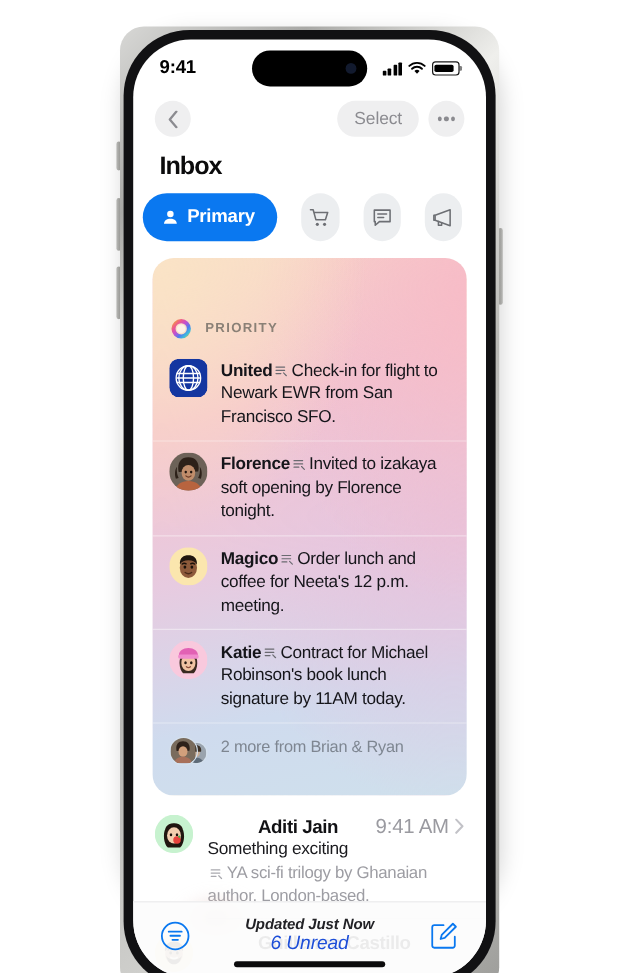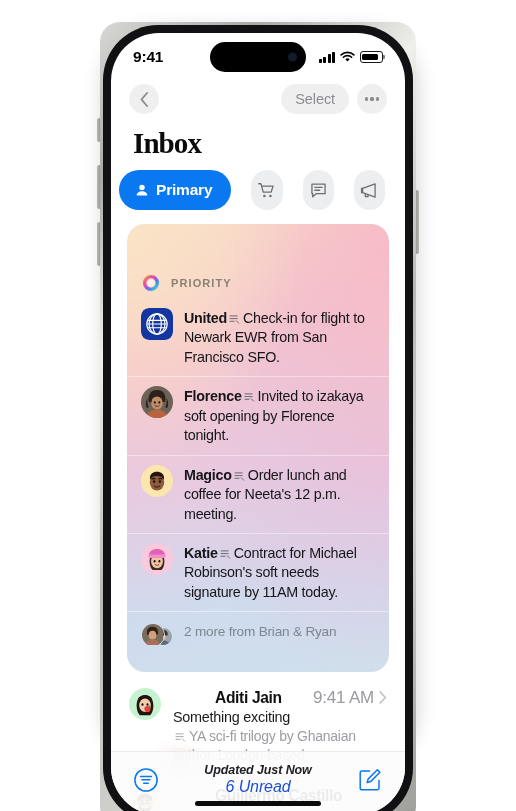--- a/index.html
+++ b/index.html
@@ -107,22 +107,22 @@
   .pill-btn {
     height: 30px; padding: 0 14px; border-radius: 16px;
     background: #efeff0; display: flex; align-items: center;
     font-size: 14.5px; color: #8b8b90; letter-spacing: -0.1px;
   }
   .dots { display: flex; gap: 2.2px; }
   .dots span { width: 3.2px; height: 3.2px; border-radius: 50%; background: #8b8b90; display:block; }
 
   
   .page-title {
-    font-size: 29px; font-weight: bold; color: #0b0b0c;
-    letter-spacing: -0.9px; padding: 8px 22px 10px 22px; font-family: Liberation Serif, serif;
+    font-size: 21px; font-weight: bold; color: #0b0b0c;
+    letter-spacing: -0.9px; padding: 8px 22px 10px 22px;
   }
 
   
   .filters { display: flex; gap: 20px; padding: 0 20px 14px 8px; align-items: center; }
   .fpill {
     height: 40px; border-radius: 21px; background: #eceef0;
     display: flex; align-items: center; justify-content: center;
     gap: 7px; color: #6d6f74;
   }
   .fpill.active {
@@ -412,21 +412,21 @@
               <ellipse cx="18.4" cy="18.2" rx="1.05" ry="1.25" fill="#261a12"></ellipse>
               <path d="M14.3 21.6c1.1.9 2.3.9 3.4 0" stroke="#8a4f3d" stroke-width="1.05" fill="none" stroke-linecap="round"></path>
               <path d="M8.1 11.8c0-3.5 3.4-5.9 7.9-5.9s7.9 2.4 7.9 5.9v1.4H8.1z" fill="#e261b4"></path>
               <rect x="7.4" y="11.5" width="17.2" height="3.4" rx="1.7" fill="#f08ccd"></rect>
             </svg>
           </div>
           <div class="pc-text">
             <b>Katie</b><span class="sumglyph"><svg width="11" height="9" viewBox="0 0 12 10">
                       <path d="M1 1h8M1 4h8M1 7h4.5" stroke="#6a6a70" stroke-width="1.1" stroke-linecap="round"></path>
                       <path d="M8 6.4l2.6 2.6" stroke="#6a6a70" stroke-width="1.1" stroke-linecap="round"></path>
-                    </svg></span><span>Contract for Michael Robinson's soft needs signature by 11AM today.</span>
+                    </svg></span><span>Contract for Michael Robinson's book lunch signature by 11AM today.</span>
           </div>
         </div>
 
         <div class="pc-row">
           <div class="av-stack">
             <div class="a1">
               <svg width="21" height="21" viewBox="0 0 24 24">
                 <rect width="24" height="24" fill="#7a6c5d"></rect>
                 <path d="M12 3c4.6 0 6.4 3 6.4 6.8 0 1.2-.3 2.3-.3 2.3l-12.2.2s-.3-1.3-.3-2.5C5.6 6 7.4 3 12 3z" fill="#2e211a"></path>
                 <ellipse cx="12" cy="12.8" rx="4.3" ry="5" fill="#d2a07c"></ellipse>

